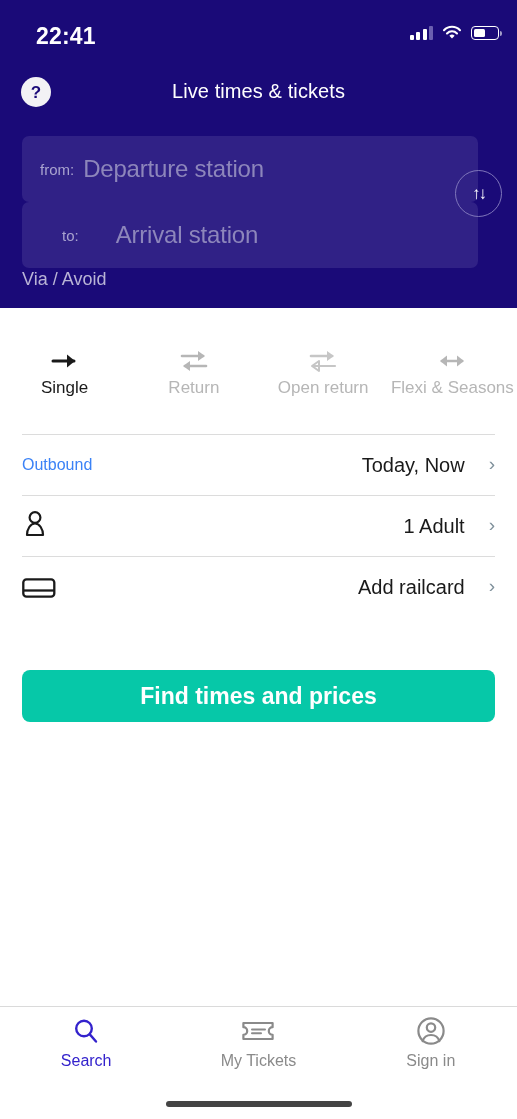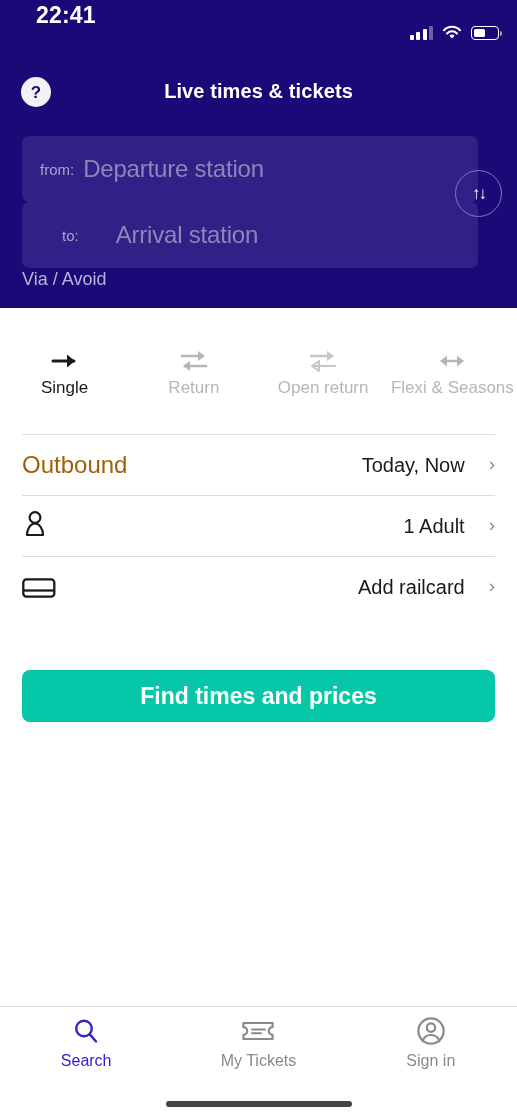--- a/index.html
+++ b/index.html
@@ -13,21 +13,21 @@
 
   
   .navy {
     position:absolute; left:0; top:0; width:517px; height:308px;
     background:#1A0A78;
   }
   .statusbar {
     position:absolute; left:0; top:0; width:517px; height:56px;
   }
   .clock {
-    position:absolute; left:36px; top:2px;
+    position:absolute; left:36px; top:23px;
     color:#ffffff; font-size:23px; font-weight:600; letter-spacing:0.2px;
   }
   .sb-right { position:absolute; right:18px; top:20px; display:flex; align-items:flex-end; gap:9px; height:20px; }
   .signal { display:flex; align-items:flex-end; gap:2.5px; height:15px; }
   .signal i { display:block; width:4px; background:#ffffff; border-radius:1px; }
   .signal i:nth-child(1){ height:5px; }
   .signal i:nth-child(2){ height:8px; }
   .signal i:nth-child(3){ height:11px; }
   .signal i:nth-child(4){ height:14px; background:#6b5fb0; }
   .wifi { width:20px; height:15px; position:relative; }
@@ -42,21 +42,21 @@
   .batt span { display:block; height:100%; width:52%; background:#ffffff; border-radius:1.5px; }
 
   .help-btn {
     position:absolute; left:21px; top:77px; width:30px; height:30px;
     border-radius:50%; background:#f2f2f5;
     display:flex; align-items:center; justify-content:center;
     color:#1A0A78; font-size:17px; font-weight:bold; line-height:1;
   }
   .hdr-title {
     position:absolute; left:0; top:80px; width:517px; text-align:center;
-    color:#ffffff; font-size:20px; font-weight:bold; letter-spacing:0.1px;
+    color:#ffffff; font-size:20px; font-weight:normal; letter-spacing:0.1px;
   }
 
   
   .field {
     position:absolute; left:22px; width:456px; height:66px;
     background:#302186; border-radius:7px;
     display:flex; align-items:center;
   }
   .field.from { top:136px; }
   .field.to   { top:202px;gap:28px; }
@@ -99,21 +99,21 @@
   }
 
   
   .rows { position:absolute; left:0; top:435px; width:517px; }
   .row {
     position:relative; height:61px; margin:0 22px;
     display:flex; align-items:center; justify-content:space-between;
     border-bottom:1px solid #dcdcdc;
   }
   .row:last-child { border-bottom:none; }
-  .row-left { display:flex; align-items:center; font-size:24px; color:#a16207; }
+  .row-left { display:flex; align-items:center; font-size:16px; color:#3b82f6; }
   .row-right { display:flex; gap:24px; font-size:20px; color:#1a1a1a; }
   .chev { color:#7f909b; font-size:19px; font-weight:500; line-height:1; }
 
   
   .cta {
     position:absolute; left:22px; top:670px; width:473px; height:52px;
     background:#06C8A8; border:none; border-radius:8px;
     color:#ffffff; font-size:23px; font-weight:bold;
     display:flex; align-items:center; justify-content:center;
   }

